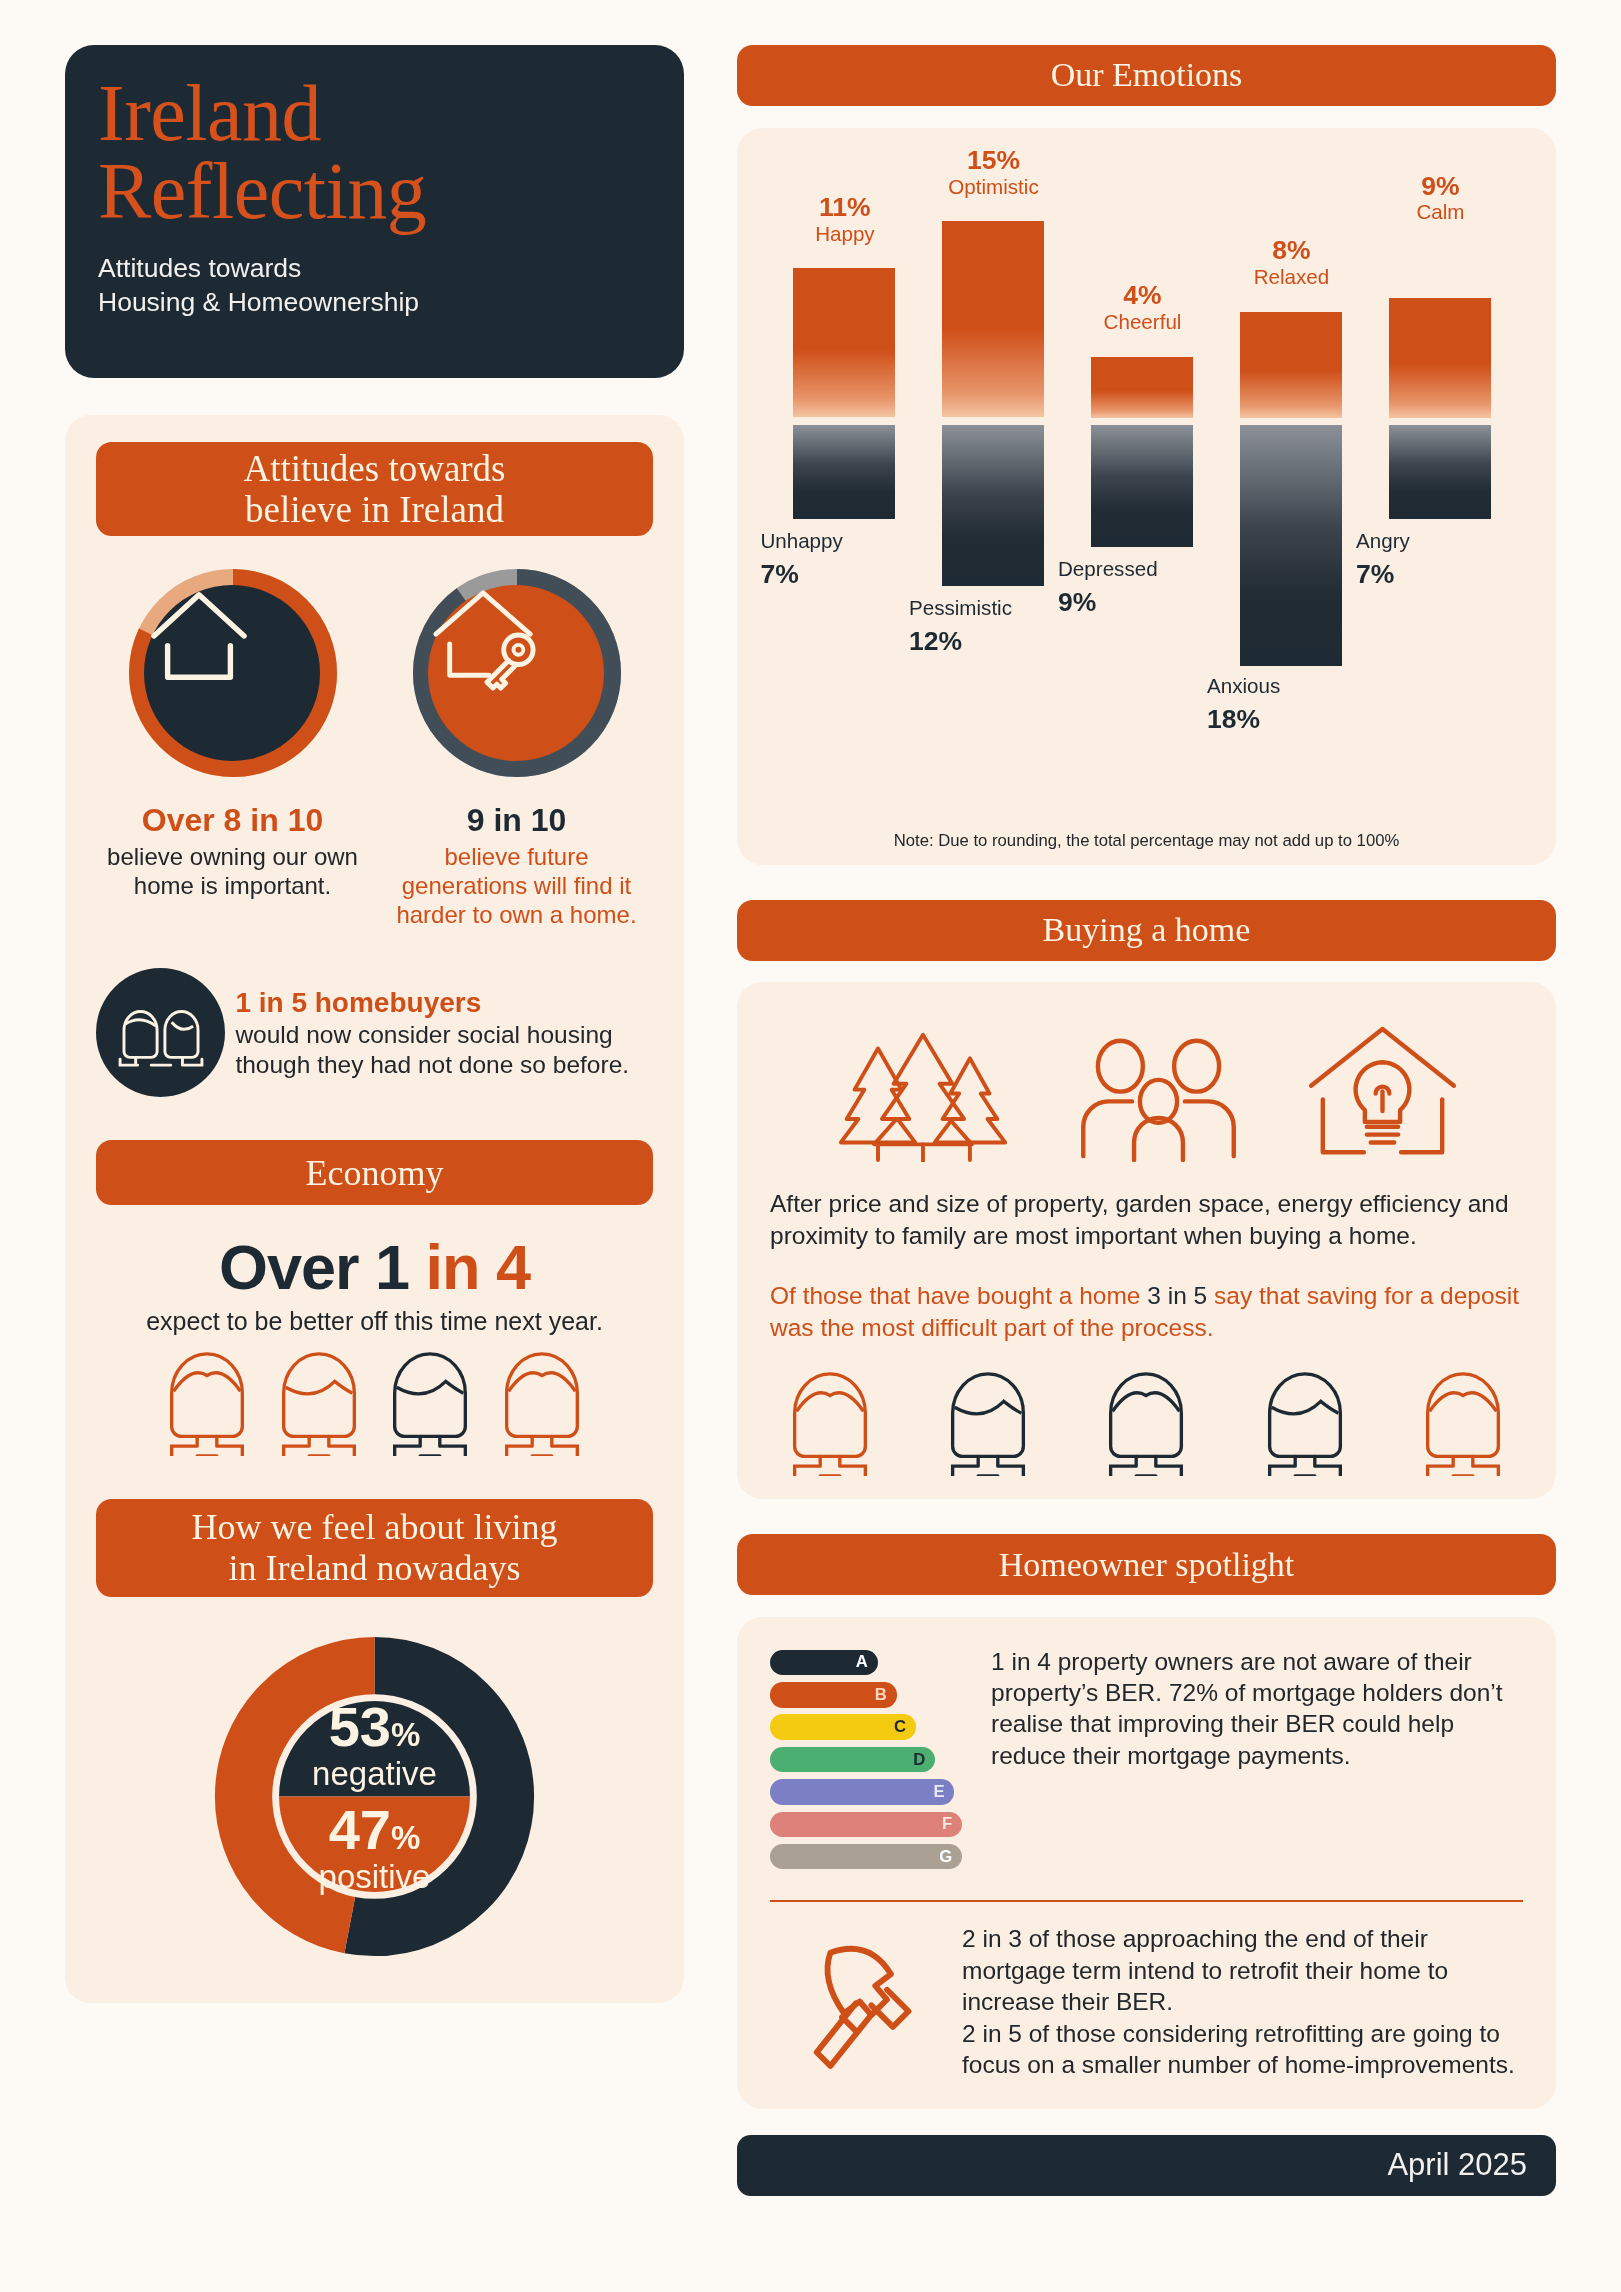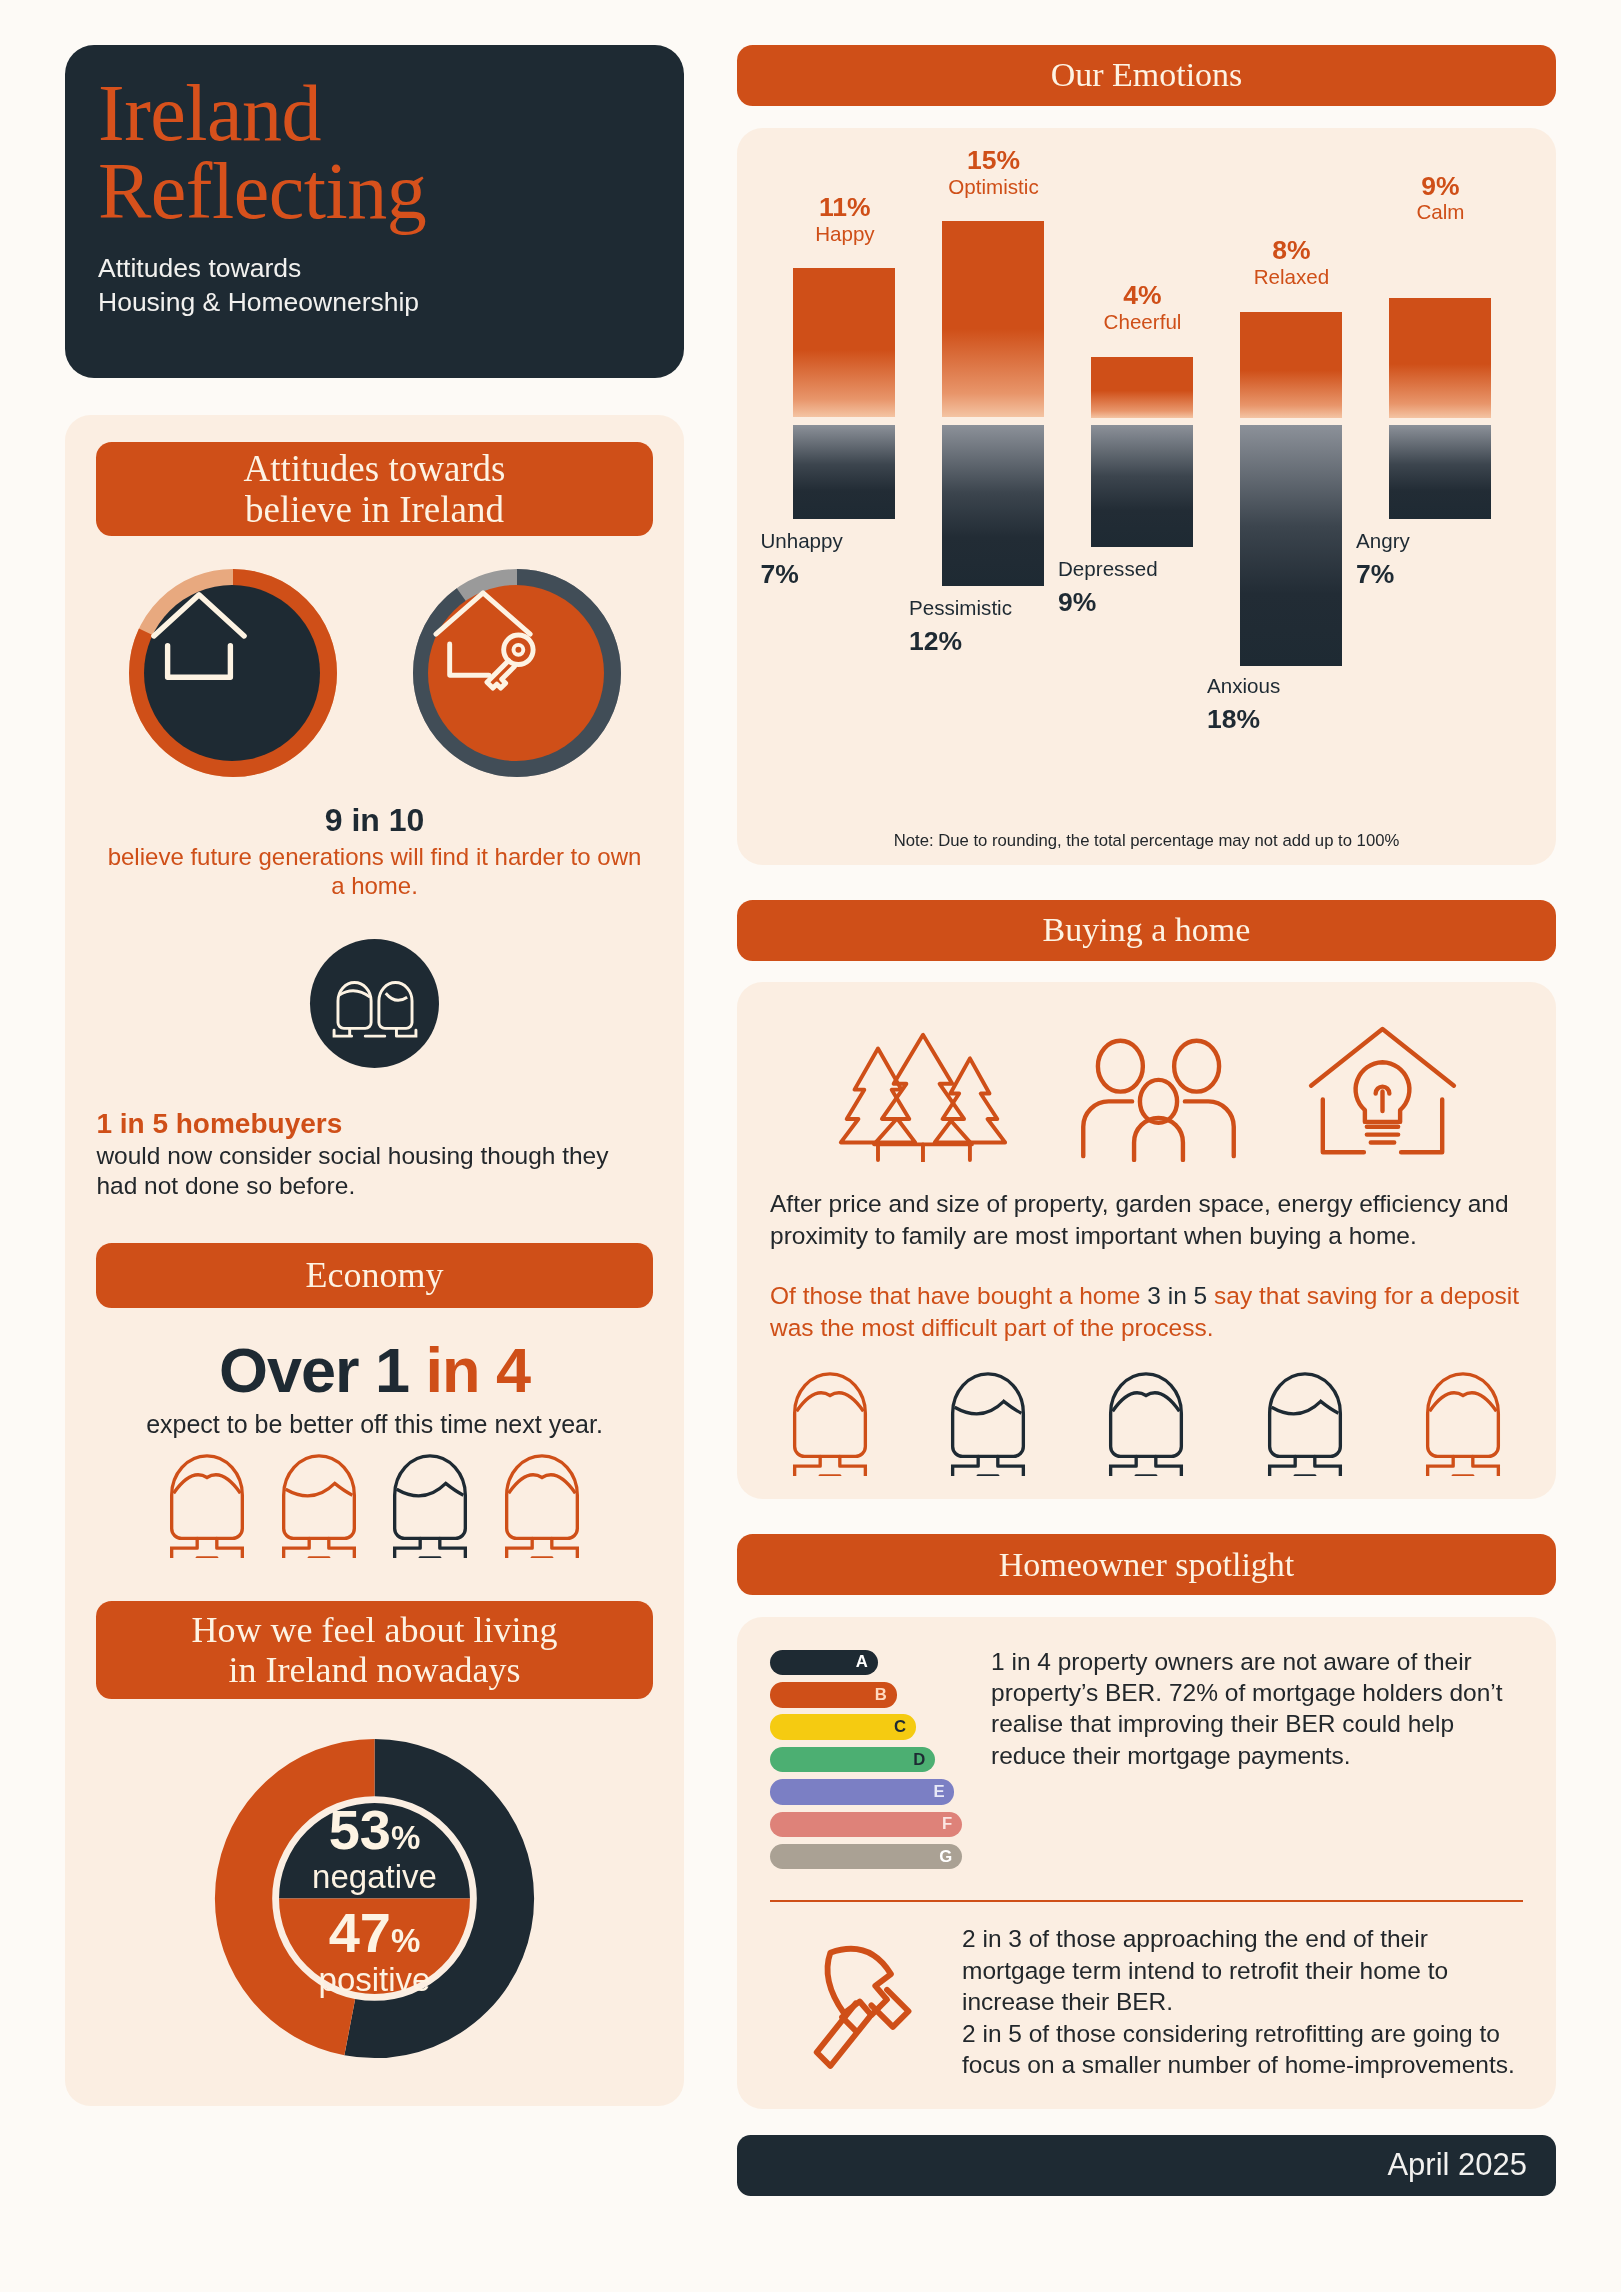--- a/index.html
+++ b/index.html
@@ -86,22 +86,22 @@
   }
   .stat-col { flex: 1; text-align: center; padding: 0 7.8px; }
   .stat-big { font-size: 32px; font-weight: bold; line-height: 1.12; }
   .stat-big.orange { color: #cf4f18; }
   .stat-big.dark { color: #1e2a33; }
   .stat-sub { font-size: 24px; line-height: 1.22; margin-top: 2.9px; }
   .stat-sub.dark { color: #22272b; }
   .stat-sub.orange { color: #cf4f18; }
 
   #homebuyers-row {
-    display: flex; align-items: center; gap: 40px;
-    margin-top: 39px; padding: 0 5.9px; flex-direction: column;
+    display: flex; align-items: center; gap: 10px;
+    margin-top: 39px; padding: 0 5.9px;
   }
   #homebuyers-icon {
     flex: 0 0 129px; width: 129px; height: 129px;
     border-radius: 50%; background: #1e2a33;
     display: flex; align-items: center; justify-content: center;
   }
   #homebuyers-text { flex: 1; }
   #homebuyers-text .hl { color: #cf4f18; font-size: 28px; font-weight: bold; line-height: 1.15;}
   #homebuyers-text .body { color: #22272b; font-size: 24.5px; line-height: 1.2; margin-top: 1px;}
 
@@ -277,20 +277,24 @@
               <circle cx="92" cy="66" r="15" fill="none" stroke="#fdf3e3" stroke-width="5"></circle>
               <circle cx="92" cy="66" r="5" fill="none" stroke="#fdf3e3" stroke-width="4"></circle>
               <path d="M82 77 L60 99 L66 105 L70 101 L74 105 L79 100 L75 96 L88 83" fill="none" stroke="#fdf3e3" stroke-width="5" stroke-linecap="round" stroke-linejoin="round"></path>
             </svg>
           </div>
         </div>
       </div>
 
       <div class="stat-row">
         <div class="stat-col">
+          <div class="stat-big orange">Over 8 in 10</div>
+          <div class="stat-sub dark">believe owning our own home is important.</div>
+        </div>
+        <div class="stat-col">
           <div class="stat-big dark">9 in 10</div>
           <div class="stat-sub orange">believe future generations will find it harder to own a home.</div>
         </div>
       </div>
 
       <div id="homebuyers-row">
         <div id="homebuyers-icon">
           <svg width="90" height="76" viewBox="0 0 92 78">
             <path d="M8 36 a17 19 0 0 1 34 0 v22 a6 6 0 0 1 -6 6 h-22 a6 6 0 0 1 -6 -6 z" fill="none" stroke="#fdf3e3" stroke-width="3"></path>
             <path d="M9 30 q16 -10 32 2" fill="none" stroke="#fdf3e3" stroke-width="3"></path>

